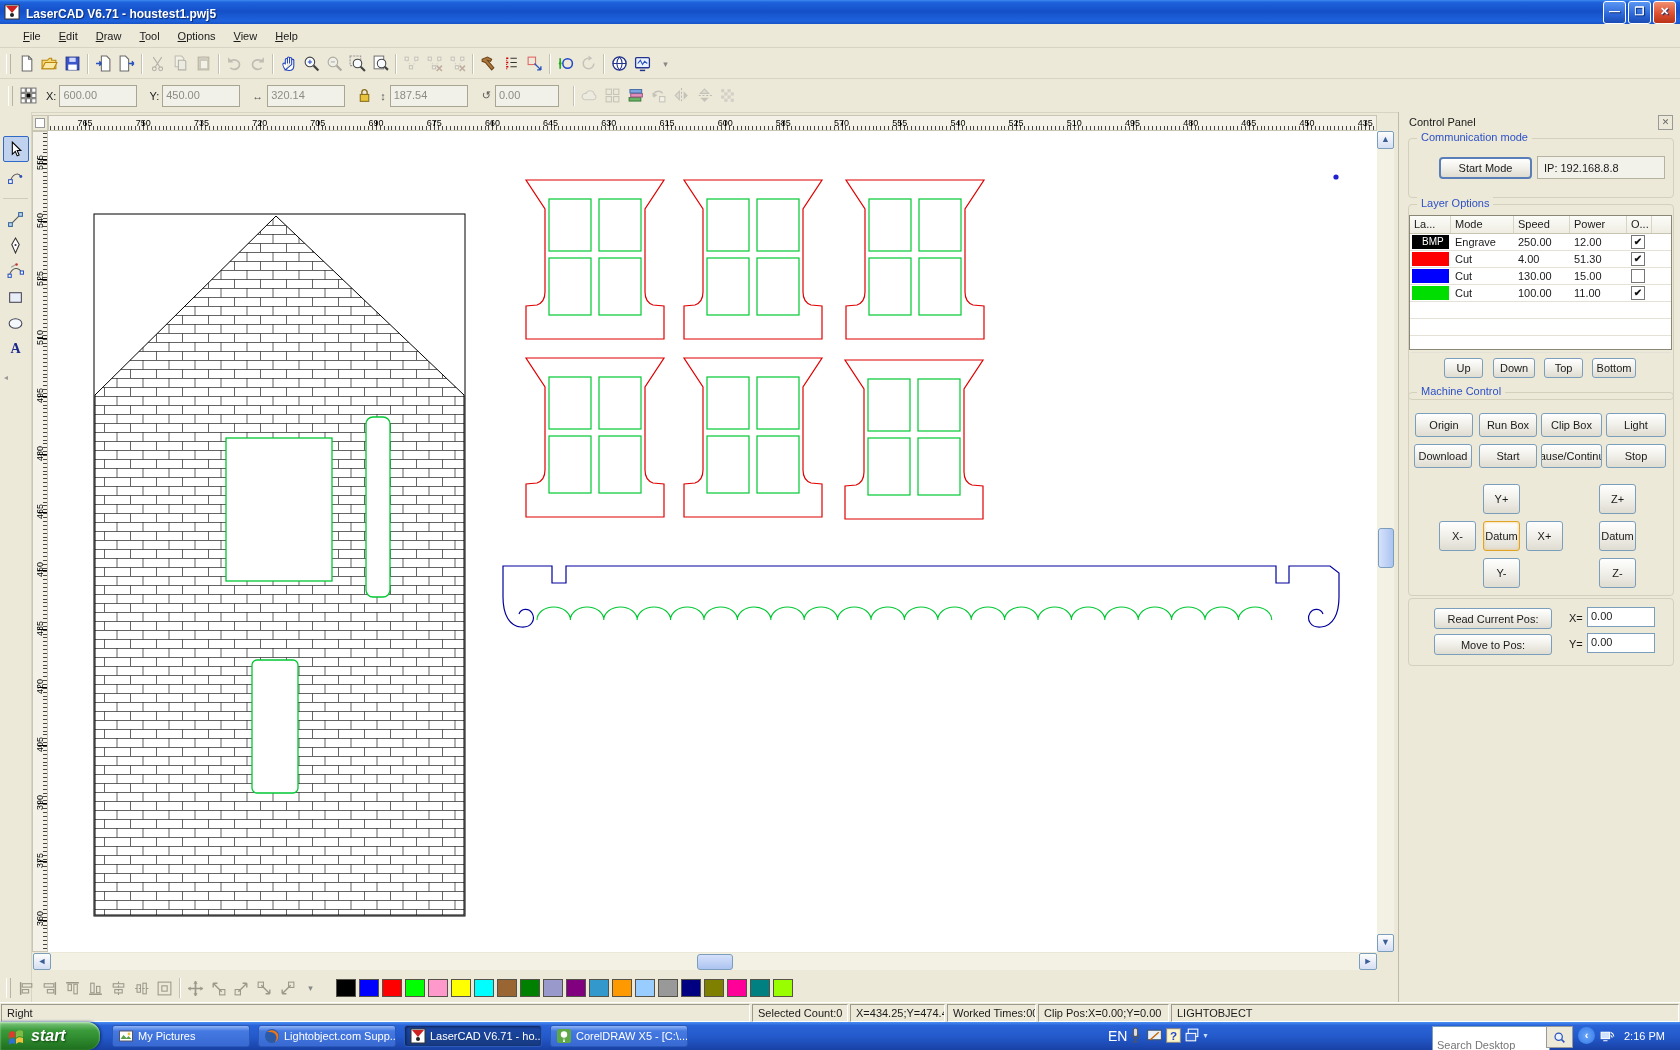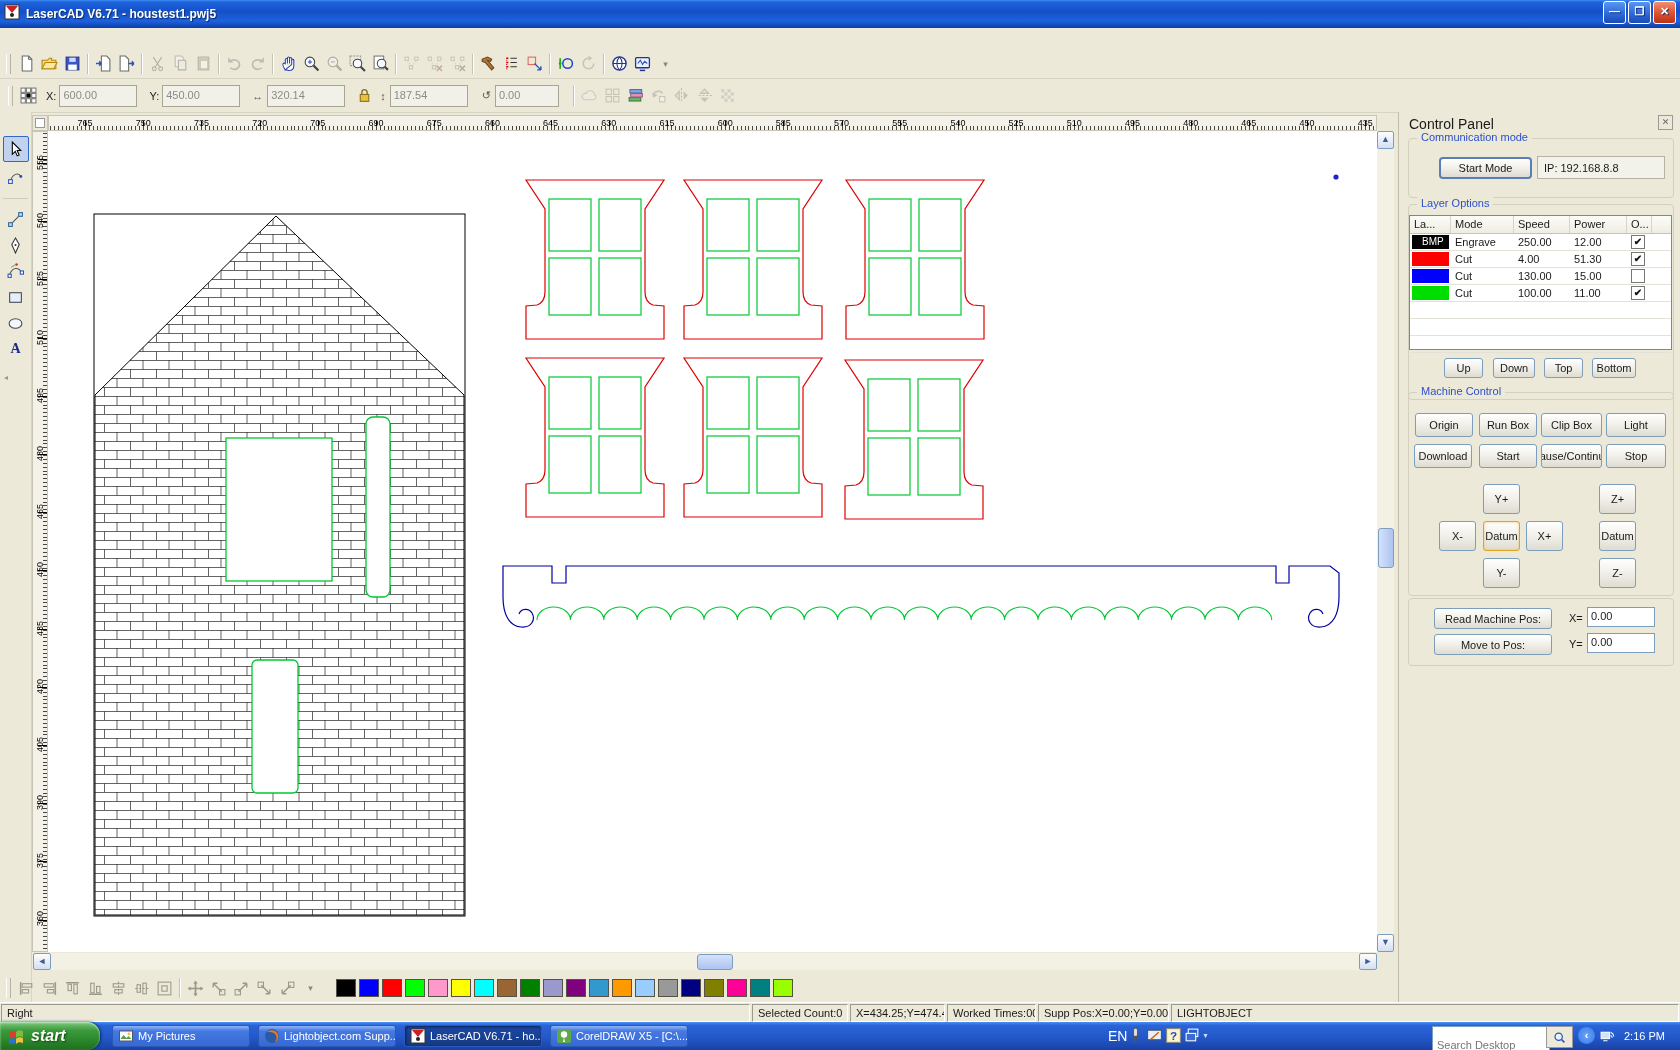--- a/index.html
+++ b/index.html
@@ -371,20 +371,25 @@
         <use href="#g-lcad"></use>
       </svg>
     <span style="margin-left:26px">LaserCAD V6.71 - houstest1.pwj5</span>
     <div class="abs" style="right:4px;top:1px;display:flex">
       <div class="tbtn">—</div>
       <div class="tbtn">❐</div>
       <div class="tbtn close">✕</div>
     </div>
   </div>
 
+  <div class="abs menubar">
+    <div>
+      
+    <span class="menu-item">File</span><span class="menu-item">Edit</span><span class="menu-item">Draw</span><span class="menu-item">Tool</span><span class="menu-item">Options</span><span class="menu-item">View</span><span class="menu-item">Help</span></div>
+  </div>
 
   <div class="abs toolbar" style="left:0;top:49px;width:1680px;height:29px;border-bottom:1px solid #D8D4C4;padding-left:4px;">
     <div class="grip"></div>
     <div class="ti">
         <svg>
           <use href="#i-page"></use>
         </svg>
       </div>
     <div class="ti">
         <svg>
@@ -689,21 +694,21 @@
     <div class="sb-thumb" style="position:absolute;top:397px;left:1px;width:14px;height:38px"></div>
     <div class="sb-btn" style="position:absolute;bottom:0;width:15px;height:16px">▼</div>
   </div>
   <div class="abs sb-track" style="left:33px;top:953px;width:1344px;height:17px">
     <div class="sb-btn" style="position:absolute;left:0;width:16px;height:15px">◄</div>
     <div class="sb-thumb h" style="position:absolute;left:664px;top:1px;width:34px;height:14px"></div>
     <div class="sb-btn" style="position:absolute;right:0;width:16px;height:15px">►</div>
   </div>
 
   <div class="abs cpanel">
-    <div class="lbl" style="left:10px;top:4px;font-size:14px">Control Panel</div>
+    <div class="lbl" style="left:10px;top:4px;font-size:11px">Control Panel</div>
     <div class="lbl" style="right:8px;top:3px;width:13px;height:13px;border:1px solid #999;text-align:center;line-height:12px;color:#666;font-size:9px">✕</div>
 
     <div class="grp" style="left:9px;top:26px;width:264px;height:58px">
       <div class="grp-label">Communication mode</div>
       <div class="xp-btn" style="left:30px;top:18px;width:93px;height:22px;border:2px solid #5A7EB8;border-radius:4px">Start Mode</div>
       <div class="lbl" style="left:128px;top:17px;width:128px;height:23px;border:1px solid #B5B2A1;background:#F3F2EA;line-height:23px;padding-left:6px;box-sizing:border-box">IP: 192.168.8.8</div>
     </div>
 
     <div class="grp" style="left:9px;top:92px;width:264px;height:194px">
       <div class="grp-label">Layer Options</div>
@@ -786,21 +791,21 @@
       <div class="xp-btn" style="left:190px;top:91px;width:37px;height:30px">Z+</div>
       <div class="xp-btn" style="left:30px;top:128px;width:37px;height:30px">X-</div>
       <div class="xp-btn gold" style="left:74px;top:128px;width:37px;height:30px">Datum</div>
       <div class="xp-btn" style="left:117px;top:128px;width:37px;height:30px">X+</div>
       <div class="xp-btn" style="left:190px;top:128px;width:37px;height:30px">Datum</div>
       <div class="xp-btn" style="left:74px;top:165px;width:37px;height:30px">Y-</div>
       <div class="xp-btn" style="left:190px;top:165px;width:37px;height:30px">Z-</div>
     </div>
 
     <div class="grp" style="left:9px;top:486px;width:264px;height:66px">
-      <div class="xp-btn" style="left:25px;top:9px;width:118px;height:21px">Read Machine Pos:</div>
+      <div class="xp-btn" style="left:25px;top:9px;width:118px;height:21px">Read Current Pos:</div>
       <span class="lbl" style="left:160px;top:13px">X=</span>
       <div class="wfield" style="left:178px;top:8px;width:68px;height:20px">0.00</div>
       <div class="xp-btn" style="left:25px;top:35px;width:118px;height:21px">Move to Pos:</div>
       <span class="lbl" style="left:160px;top:39px">Y=</span>
       <div class="wfield" style="left:178px;top:34px;width:68px;height:20px">0.00</div>
     </div>
   </div>
 
   <div class="abs toolbar" style="left:0;top:973px;width:1680px;height:30px;padding-left:4px">
     <div class="grip"></div>
@@ -890,21 +895,21 @@
         <div style="background: rgb(0, 128, 128);"></div>
         <div style="background: rgb(153, 255, 0);"></div>
       </div>
   </div>
 
   <div class="abs" style="left:0;top:1002px;width:1680px;height:20px;background:#ECE9D8;border-top:1px solid #fff">
     <div class="sbar-panel" style="left:1px;top:1px;width:749px">Right</div>
     <div class="sbar-panel" style="left:752px;top:1px;width:96px">Selected Count:0</div>
     <div class="sbar-panel" style="left:850px;top:1px;width:95px">X=434.25;Y=474.49</div>
     <div class="sbar-panel" style="left:947px;top:1px;width:89px">Worked Times:00:00:00</div>
-    <div class="sbar-panel" style="left:1038px;top:1px;width:131px">Supp Pos:X=0.00;Y=0.00</div>
+    <div class="sbar-panel" style="left:1038px;top:1px;width:131px">Clip Pos:X=0.00;Y=0.00</div>
     <div class="sbar-panel" style="left:1171px;top:1px;width:508px">LIGHTOBJECT</div>
   </div>
 
   <div class="abs taskbar">
     <div class="startbtn">
       <svg style="width:18px;height:18px;margin-right:5px">
           <use href="#g-flag"></use>
         </svg>
       <span>start</span>
     </div>

